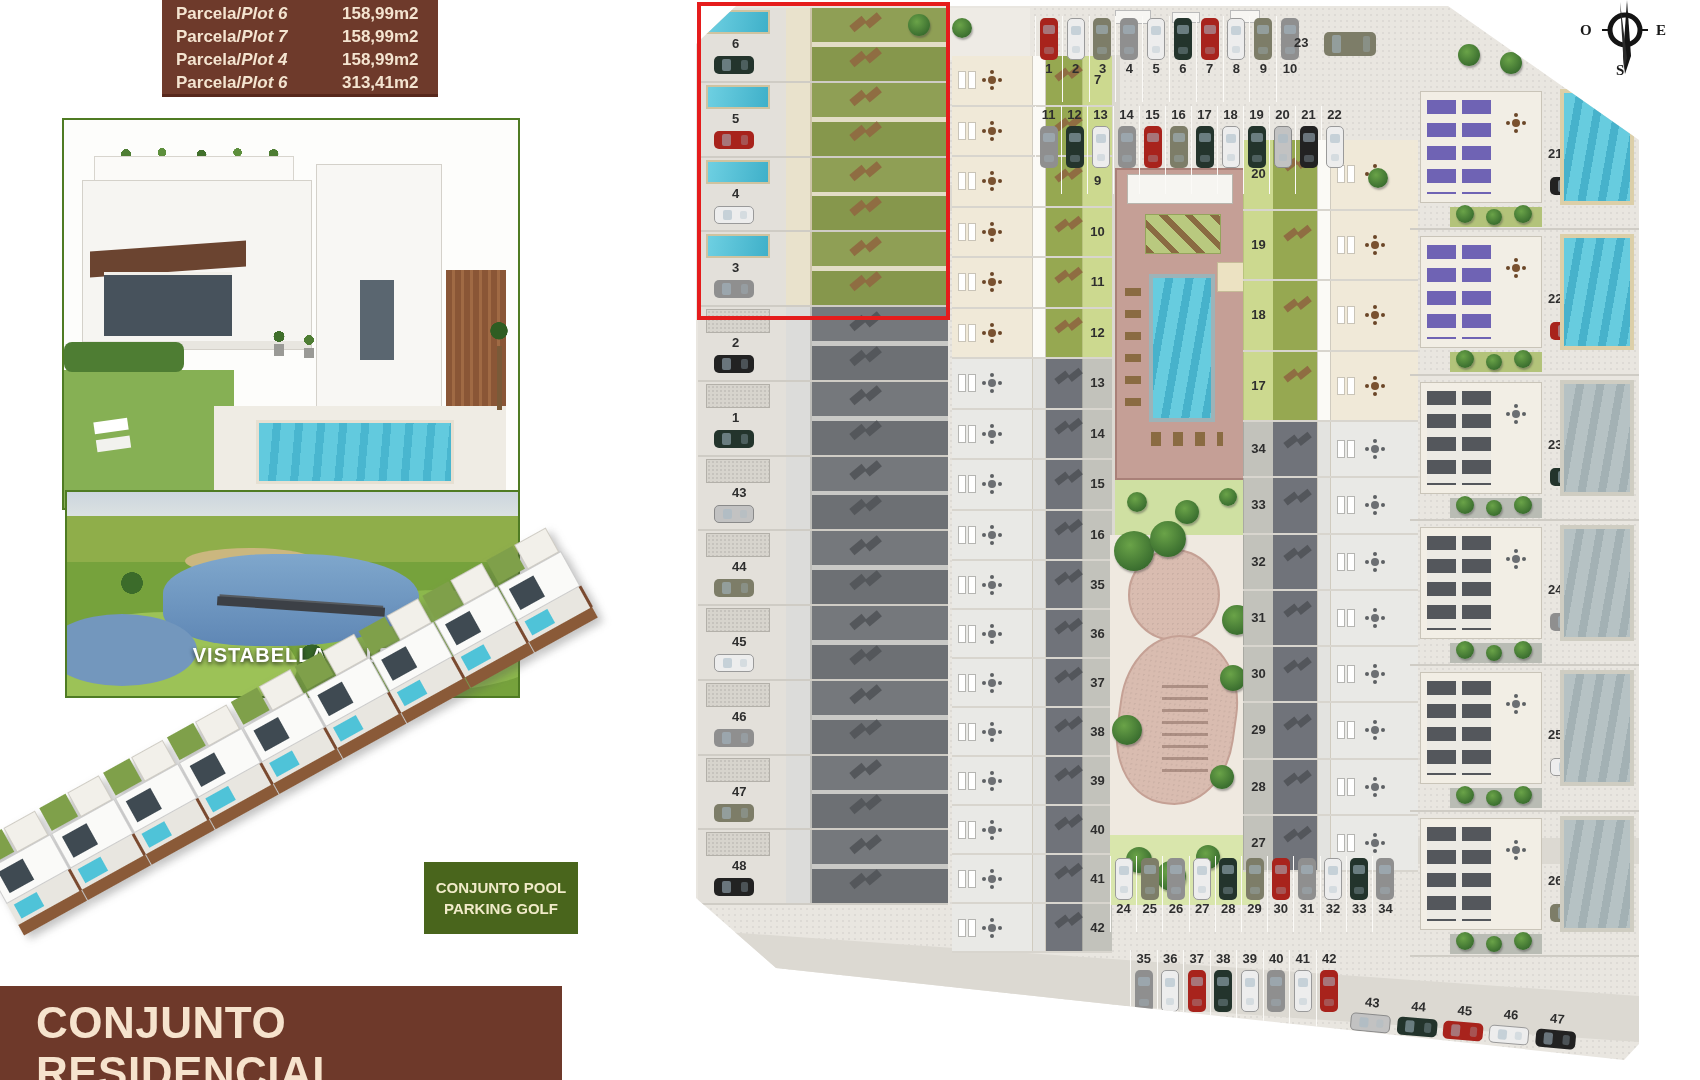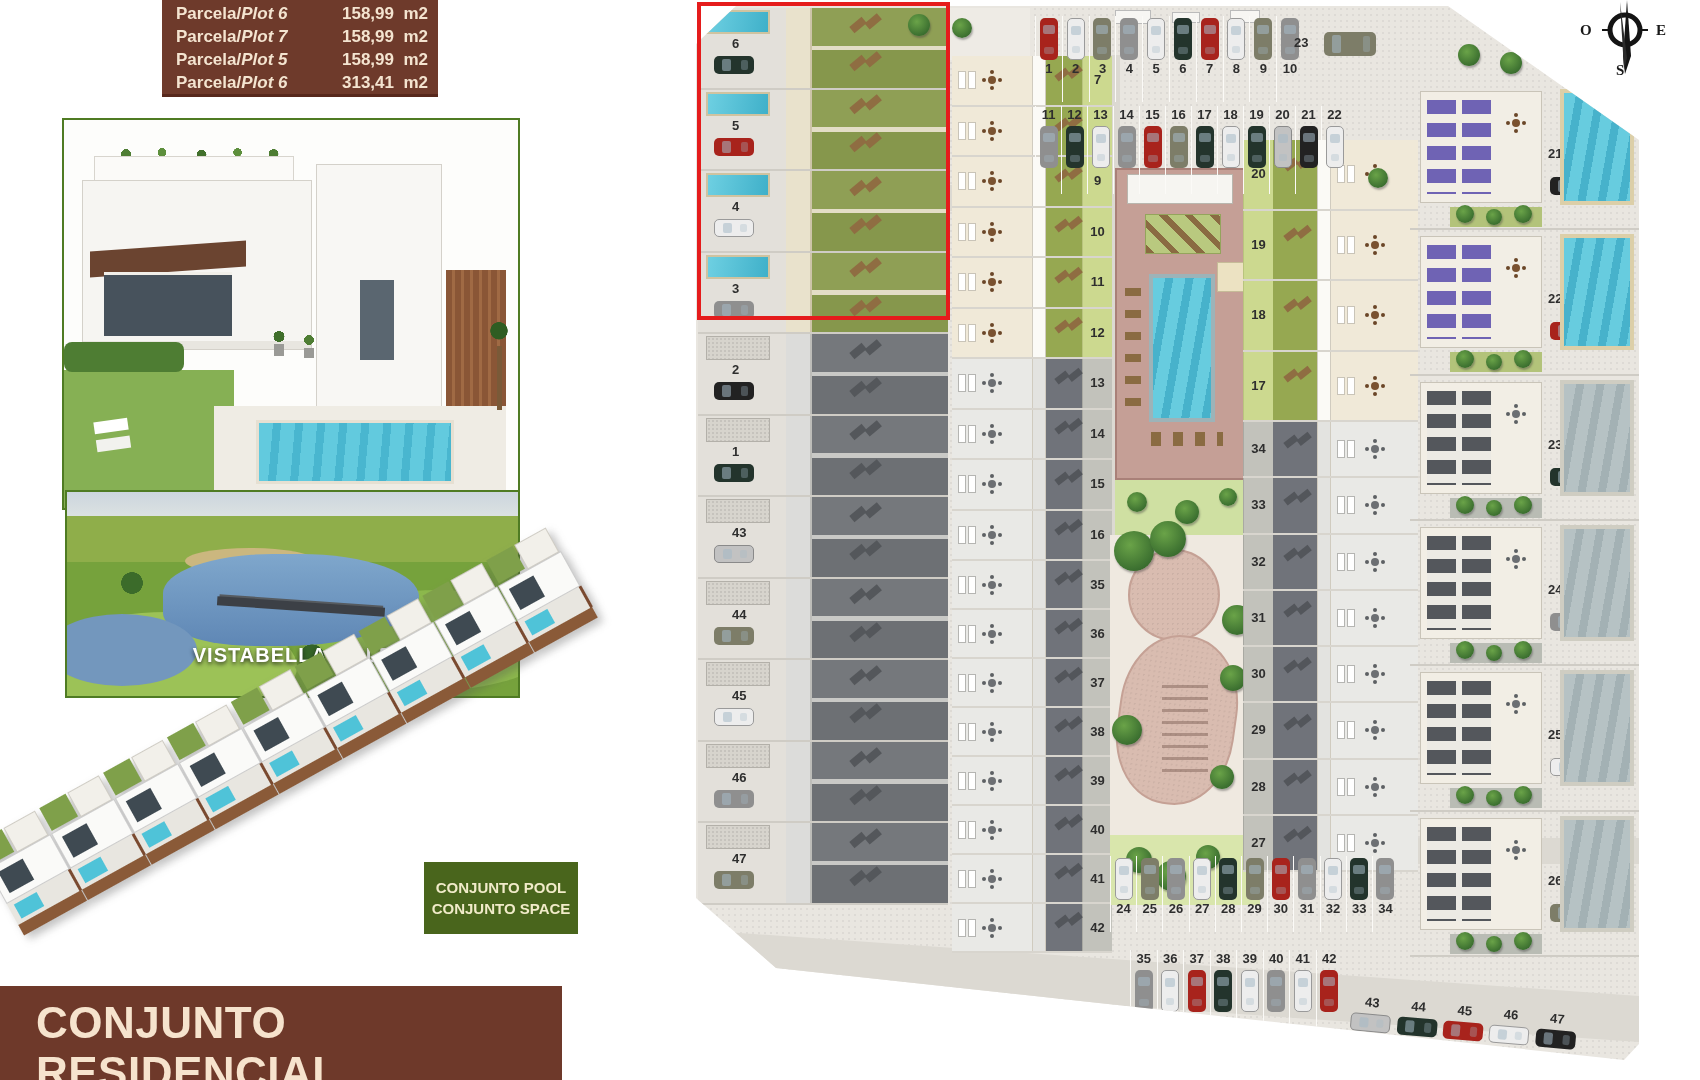--- a/index.html
+++ b/index.html
@@ -7,21 +7,21 @@
          font-family:"Liberation Sans",sans-serif;}
   [data-name]{box-sizing:border-box;}
 
   
   #plots-table{position:absolute;left:162px;top:0;width:276px;height:97px;background:#6e3a2b;
     color:#f4e4d0;font-weight:bold;font-size:17px;padding:2px 10px 0 14px;border-bottom:3px solid #57281c;}
   .trow{display:flex;align-items:center;height:23px;}
   .tlabel{flex:1;display:flex;gap:0;}
   .tlabel .it{font-style:italic;}
   .tarea{width:62px;text-align:right;}
-  .tunit{width:34px;text-align:right;}
+  .tunit{width:34px;}
 
   .photo{position:absolute;border:2px solid #4f7b23;overflow:hidden;background:#fdfdfb;}
   #villa-photo{left:62px;top:118px;width:458px;height:392px;}
   .vp{position:absolute;}
   
   .vp.block-l{left:18px;top:60px;width:230px;height:170px;background:#f6f5f2;border:1px solid #d4d1ca;box-shadow:inset 0 -8px 0 #e8e6e0;}
   .vp.parapet{left:30px;top:36px;width:200px;height:26px;background:#fbfaf8;border:1px solid #d8d5ce;}
   .vp.plants{left:44px;top:26px;width:180px;height:16px;background:
      radial-gradient(circle 8px at 10% 50%,#4e7d33 60%,transparent 62%),
      radial-gradient(circle 7px at 30% 40%,#5d8f3c 60%,transparent 62%),
@@ -236,21 +236,21 @@
         <span class="tlabel" data-name="plot-label">
           <span>Parcela/</span>
           <span class="it">Plot 7</span>
         </span>
         <span class="tarea" data-name="plot-area">158,99</span>
         <span class="tunit" data-name="plot-area-unit">m2</span>
       </div>
       <div class="trow" data-name="plot-row">
         <span class="tlabel" data-name="plot-label">
           <span>Parcela/</span>
-          <span class="it">Plot 5</span>
+          <span class="it">Plot 4</span>
         </span>
         <span class="tarea" data-name="plot-area">158,99</span>
         <span class="tunit" data-name="plot-area-unit">m2</span>
       </div>
       <div class="trow" data-name="plot-row">
         <span class="tlabel" data-name="plot-label">
           <span>Parcela/</span>
           <span class="it">Plot 6</span>
         </span>
         <span class="tarea" data-name="plot-area">313,41</span>
@@ -374,21 +374,21 @@
           <div class="wi"></div>
           <div class="dk"></div>
           <div class="pl"></div>
           <div class="bs"></div>
         </div>
     </div>
   </div>
 
   <div id="features-box" data-name="features-box">
     <div data-name="features-line1">CONJUNTO POOL</div>
-    <div data-name="features-line2">CONJUNTO SPACE</div>
+    <div data-name="features-line2">PARKING GOLF</div>
   </div>
 
   <div id="banner" data-name="title-banner">
     <div class="l1" data-name="page-title">CONJUNTO RESIDENCIAL</div>
 
   </div>
 
   <div id="plan" data-name="site-plan">
     <div id="court-n" data-name="north-courtyard"></div>
     <div id="road-n" class="road" data-name="road"></div>
@@ -522,20 +522,32 @@
             <div class="wall" data-name="house-wall"></div>
             <div class="roofg" data-name="roof-garden"></div>
           </div>
         </div>
         <div class="wplot sold" data-name="plot-cell">
           <div class="drv" data-name="driveway">
 
             <div class="slab" data-name="garage-slab"></div>
             <span class="pnum" data-name="plot-number">47</span>
             <span class="car h khaki" data-name="car-icon"></span>
+          </div>
+          <div class="house" data-name="house">
+            <div class="wall" data-name="house-wall"></div>
+            <div class="roofg" data-name="roof-garden"></div>
+          </div>
+        </div>
+        <div class="wplot sold" data-name="plot-cell">
+          <div class="drv" data-name="driveway">
+
+            <div class="slab" data-name="garage-slab"></div>
+            <span class="pnum" data-name="plot-number">48</span>
+            <span class="car h black" data-name="car-icon"></span>
           </div>
           <div class="house" data-name="house">
             <div class="wall" data-name="house-wall"></div>
             <div class="roofg" data-name="roof-garden"></div>
           </div>
         </div>
       </div>
 
     <div id="col-mid-n" class="mcol" data-name="middle-plots-north">
 

